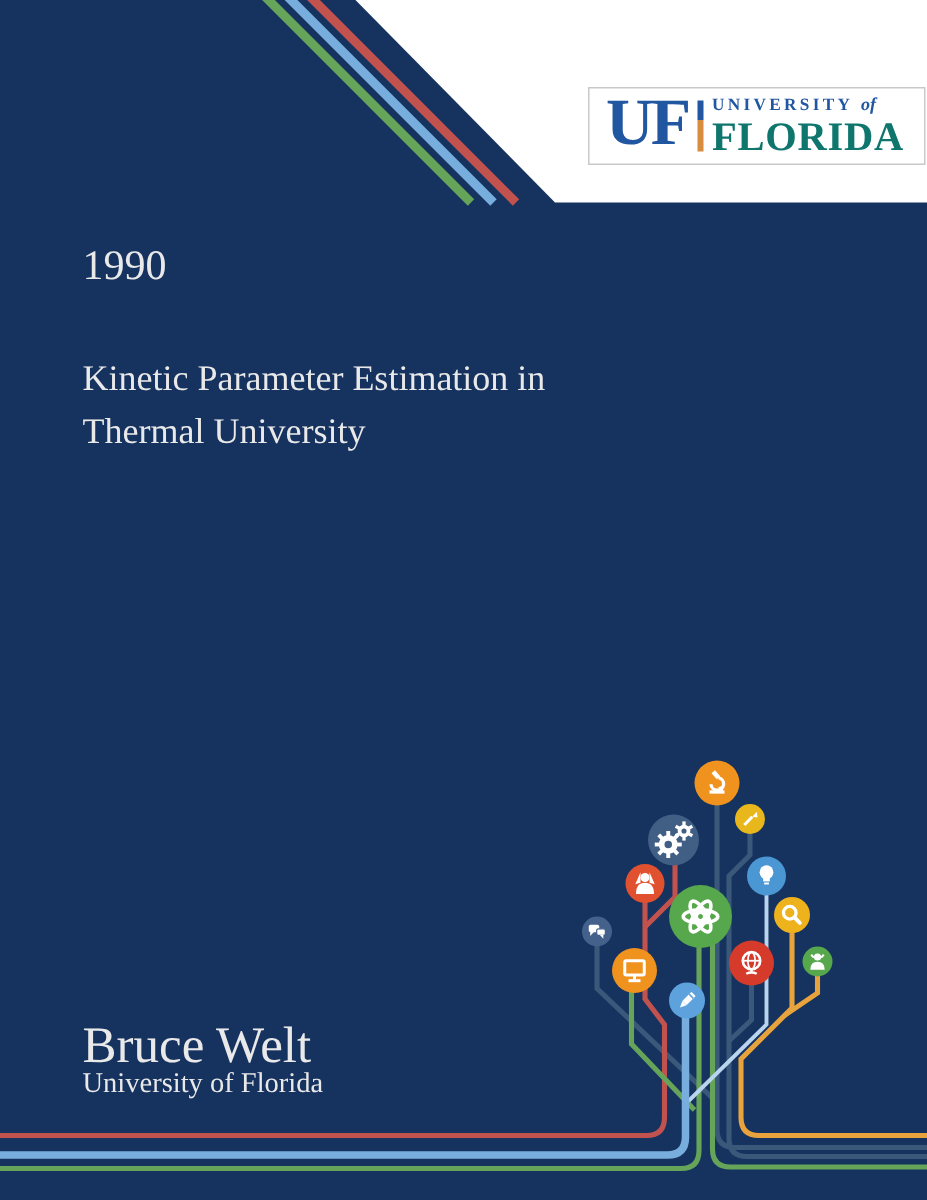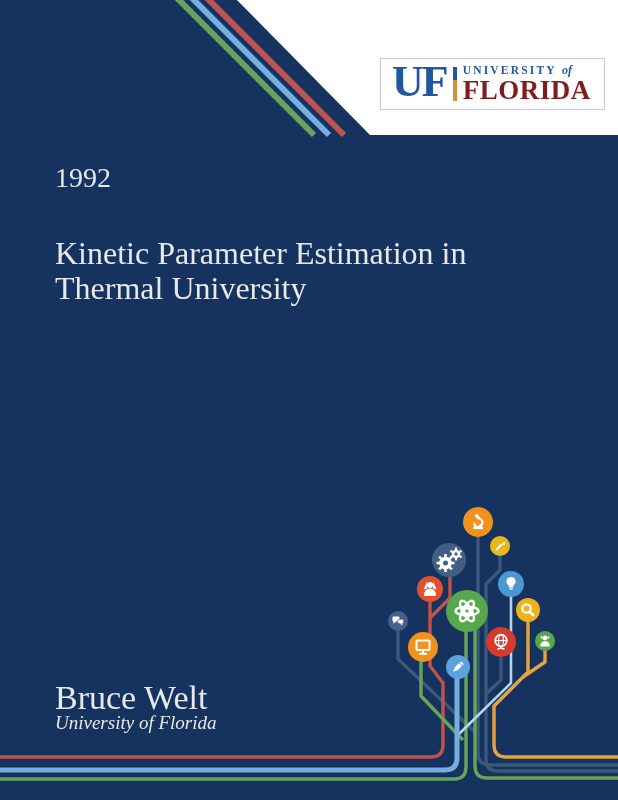--- a/index.html
+++ b/index.html
@@ -4,44 +4,44 @@
 <style>
   html,body{margin:0;padding:0;background:#333;}
   .page{
     position:relative;width:618px;height:800px;overflow:hidden;
     background:#16335f;
     font-family:"Liberation Serif", serif;
   }
   .decor{position:absolute;left:0;top:0;z-index:1;}
   .txt{position:absolute;z-index:3;color:#e9e9e9;}
   .year{left:55px;top:162px;font-size:28px;}
-  .title{left:55px;top:236px;font-size:32px;line-height:35px;max-width:540px;}
+  .title{left:55px;top:236px;font-size:24px;line-height:35px;max-width:540px;}
   .author-name{left:55px;top:679px;font-size:34px;}
-  .author-affil{left:55px;top:712px;font-size:19px;font-style:italic;}
+  .author-affil{left:55px;top:712px;font-size:19px;}
   .logo{
-    position:absolute;z-index:3;left:380px;top:58px;width:225px;height:52px;
+    position:absolute;z-index:3;left:392px;top:58px;width:225px;height:52px;
     background:#ffffff;border:1px solid #c9c9c9;box-sizing:border-box;
     display:flex;align-items:center;padding-left:11px;
   }
   .uf-mono{
     font-size:44px;font-weight:bold;color:#2156a0;letter-spacing:-2px;
     line-height:1;margin-top:-4px;
   }
   .logo-divider{
     width:4px;height:34px;margin:0 6px 0 6px;
     background:linear-gradient(to bottom,#2156a0 0%,#2156a0 38%,#d88c3f 38%,#d88c3f 100%);
   }
   .logo-right{display:flex;flex-direction:column;line-height:1;}
   .logo-univ{
     font-size:11.5px;font-weight:bold;color:#2156a0;letter-spacing:2.2px;
     margin-bottom:1px;white-space:nowrap;
   }
   .logo-univ i{letter-spacing:0px;font-size:12px;text-transform:lowercase;}
   .logo-florida{
-    font-size:27px;font-weight:bold;color:#7f1d1d;letter-spacing:0.5px;white-space:nowrap;
+    font-size:27px;font-weight:bold;color:#0f766e;letter-spacing:0.5px;white-space:nowrap;
   }
 </style>
 </head>
 <body>
 
 <div class="page">
 
   <svg class="decor" width="618" height="800" viewBox="0 0 618 800">
 
     <polygon points="235,-2 620,-2 620,135 370,135" fill="#ffffff"></polygon>
@@ -202,21 +202,21 @@
 
   <div class="logo">
     <span class="uf-mono">UF</span>
     <span class="logo-divider"></span>
     <span class="logo-right">
       <span class="logo-univ"><span>UNIVERSITY</span>&nbsp;<i>of</i></span>
       <span class="logo-florida">FLORIDA</span>
     </span>
   </div>
 
-  <div class="txt year">1992</div>
+  <div class="txt year">1990</div>
 
   <div class="txt title">
     <div>Kinetic Parameter Estimation in</div>
     <div>Thermal University</div>
   </div>
 
   <div class="txt author-name">Bruce Welt</div>
   <div class="txt author-affil">University of Florida</div>
 
 </div>

